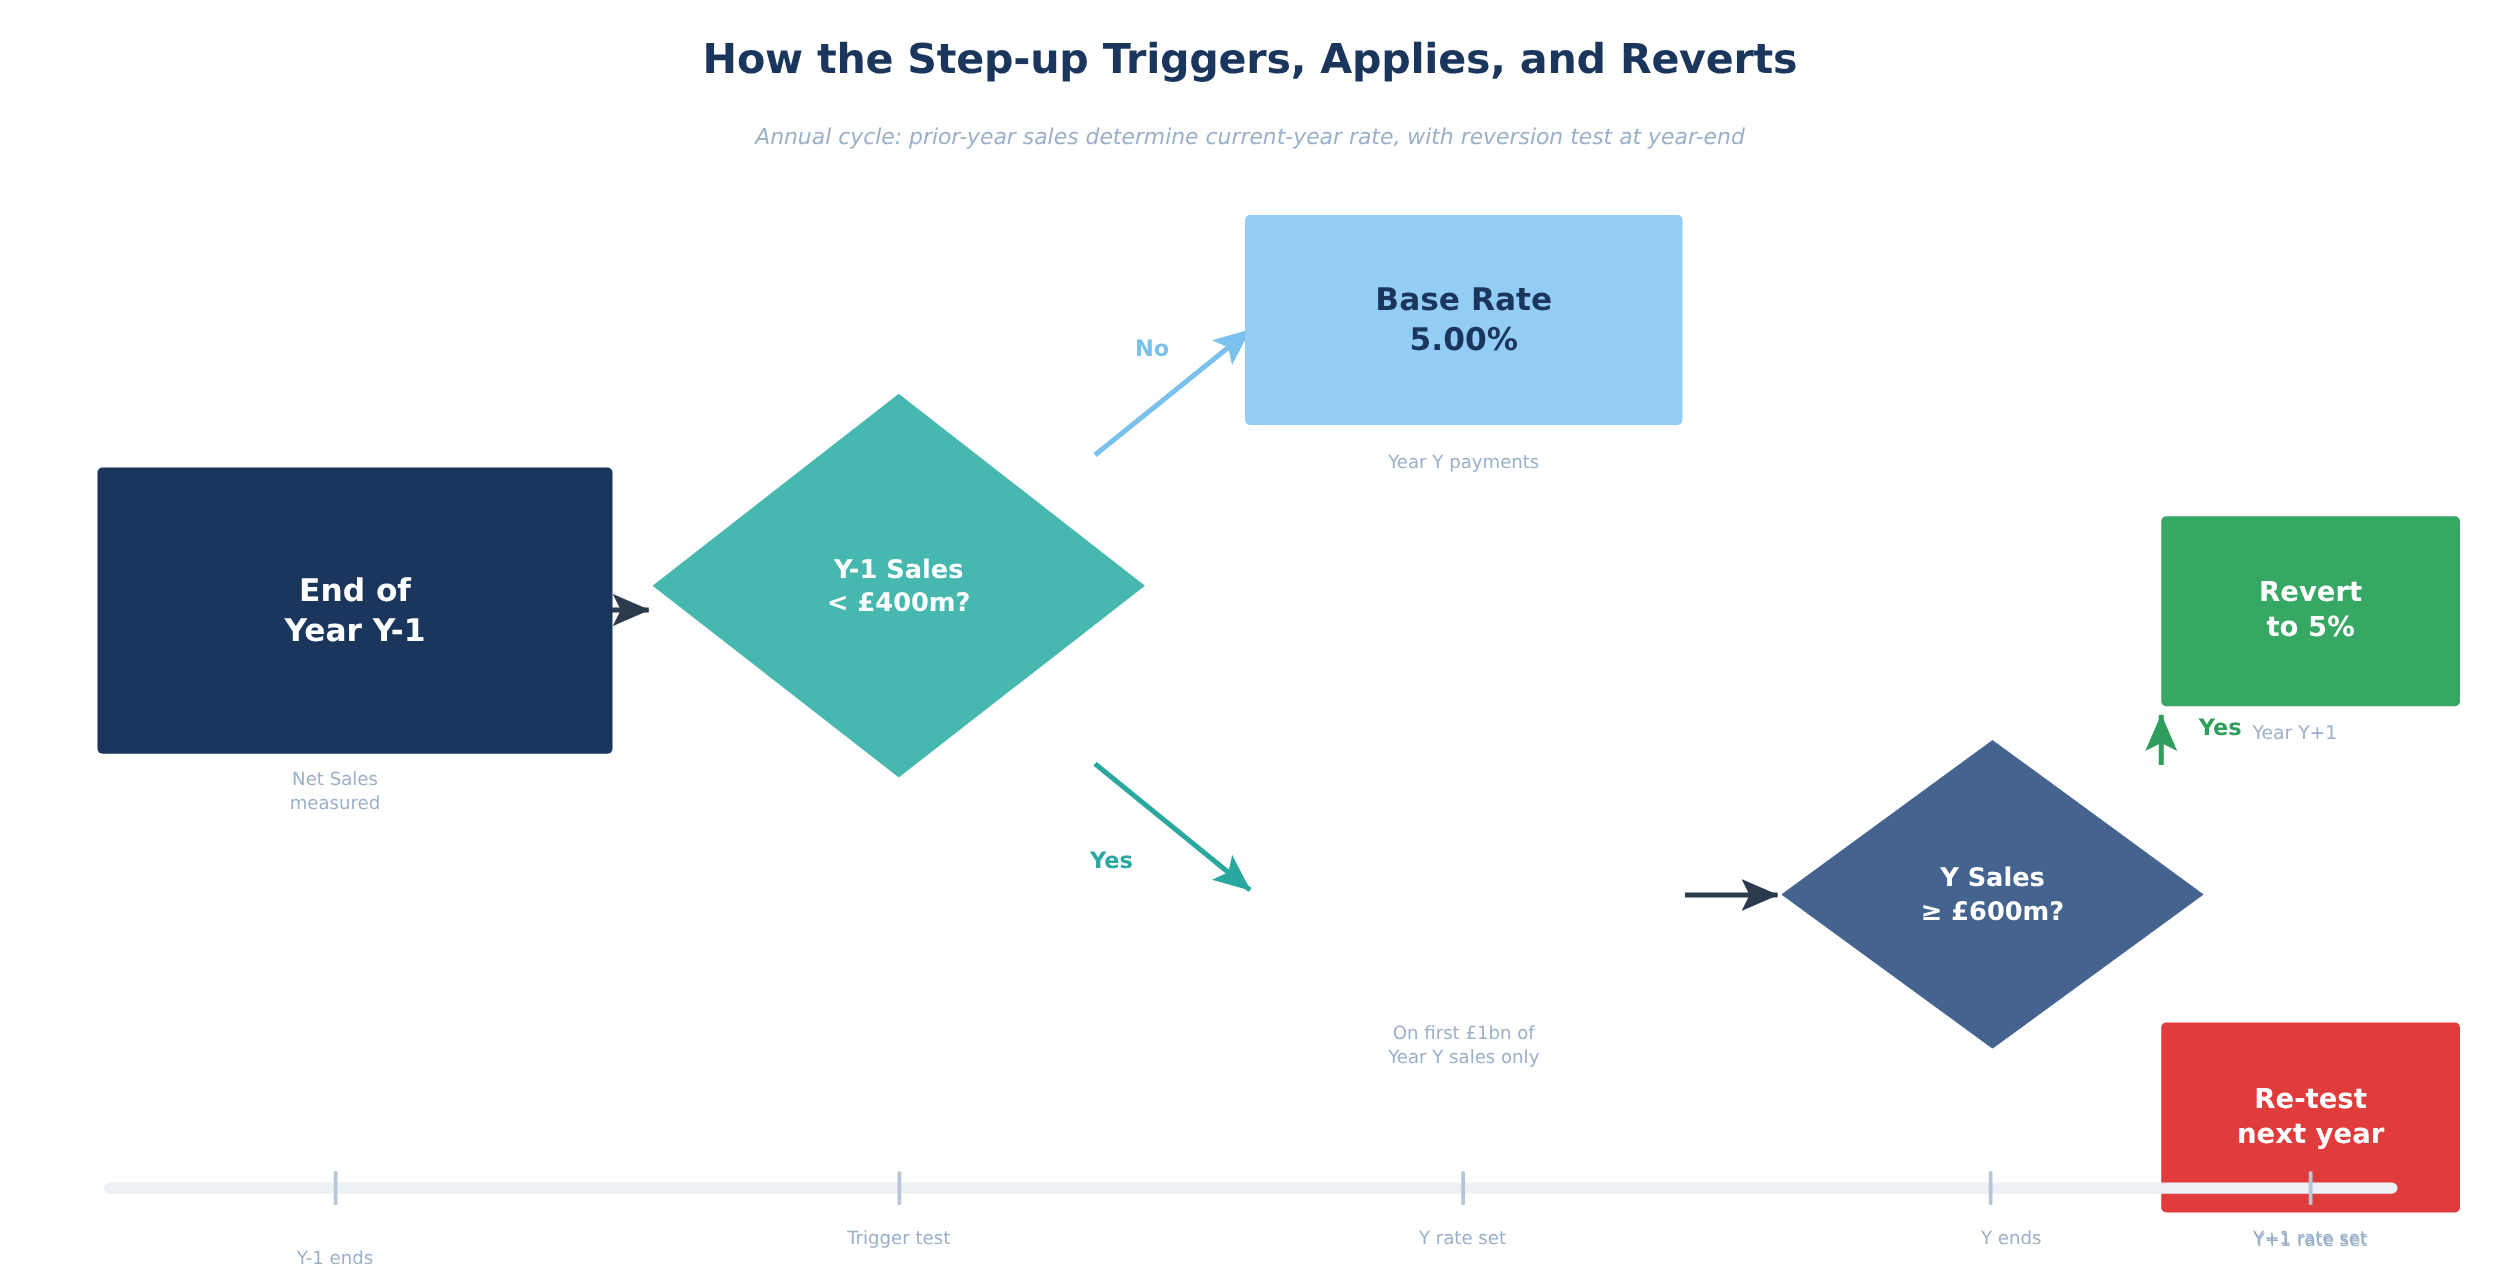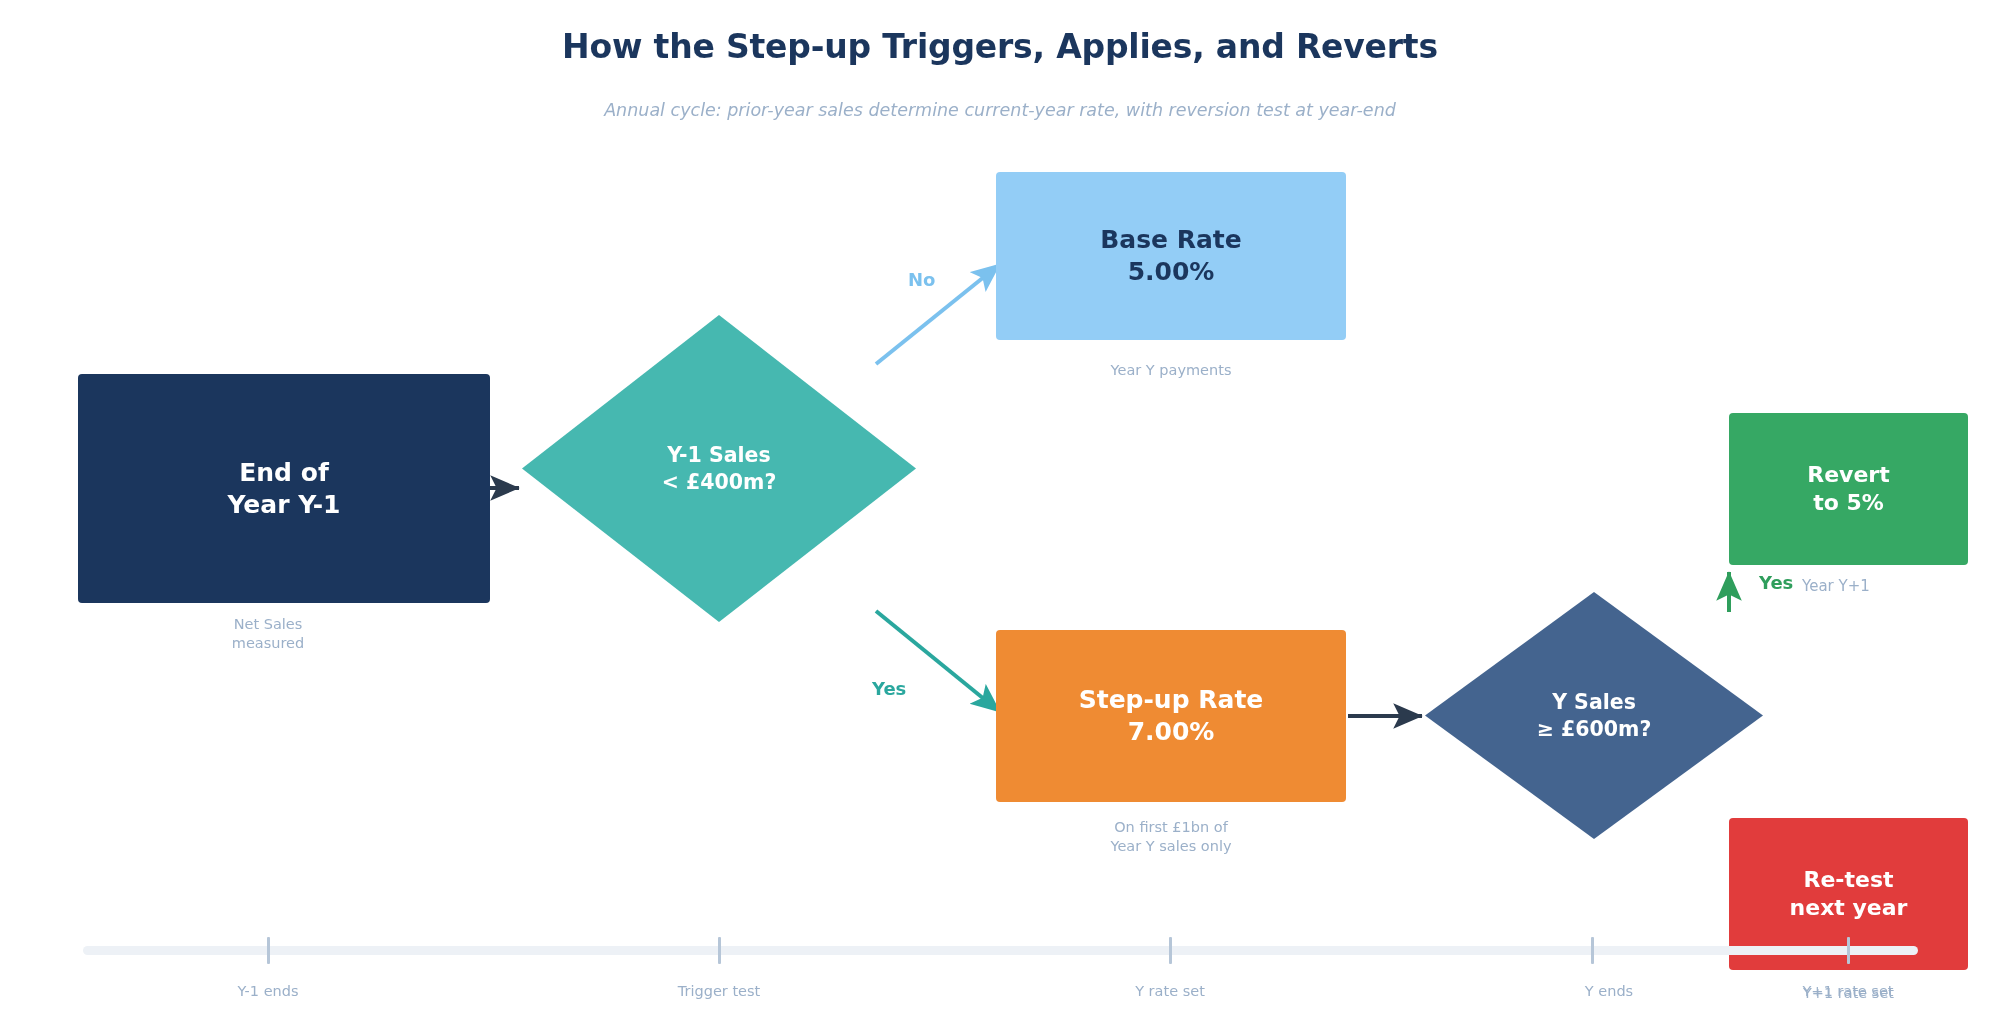--- a/index.html
+++ b/index.html
@@ -235,24 +235,20 @@
     <span class="label">Y-1 Sales
 &lt; £400m?</span>
   </div>
 
   <div class="node n-base">
     <span class="label">Base Rate
 5.00%</span>
   </div>
   <div class="caption cap-base">Year Y payments</div>
 
-  <div class="node n-step">
-    <span class="label">Step-up Rate
-7.00%</span>
-  </div>
   <div class="caption cap-step">On first £1bn of
 Year Y sales only</div>
 
   <div class="diamond d-revtest">
     <span class="dshape"></span>
     <span class="label">Y Sales
 ≥ £600m?</span>
   </div>
 
   <div class="node n-revert">
@@ -267,21 +263,21 @@
   <div class="caption cap-retest">Y+1 rate set</div>
 
   <div class="edge-label el-no">No</div>
   <div class="edge-label el-yes1">Yes</div>
   <div class="edge-label el-yes2">Yes</div>
   <div class="el-yearY1">Year Y+1</div>
 
   <div class="timeline-line"></div>
   <div id="timeline-ticks">
       <div class="tl-tick" style="left: 267px;"></div>
-      <div class="tl-label" style="left: 268px;">Y-1 ends</div>
+      <div class="tl-label" style="left: 268px; margin-top: 16px;">Y-1 ends</div>
       <div class="tl-tick" style="left: 718px;"></div>
       <div class="tl-label" style="left: 719px;">Trigger test</div>
       <div class="tl-tick" style="left: 1169px;"></div>
       <div class="tl-label" style="left: 1170px;">Y rate set</div>
       <div class="tl-tick" style="left: 1591px;"></div>
       <div class="tl-label" style="left: 1609px;">Y ends</div>
       <div class="tl-tick" style="left: 1847px;"></div>
       <div class="tl-label" style="left: 1848px;">Y+1 rate set</div>
     </div>
 

